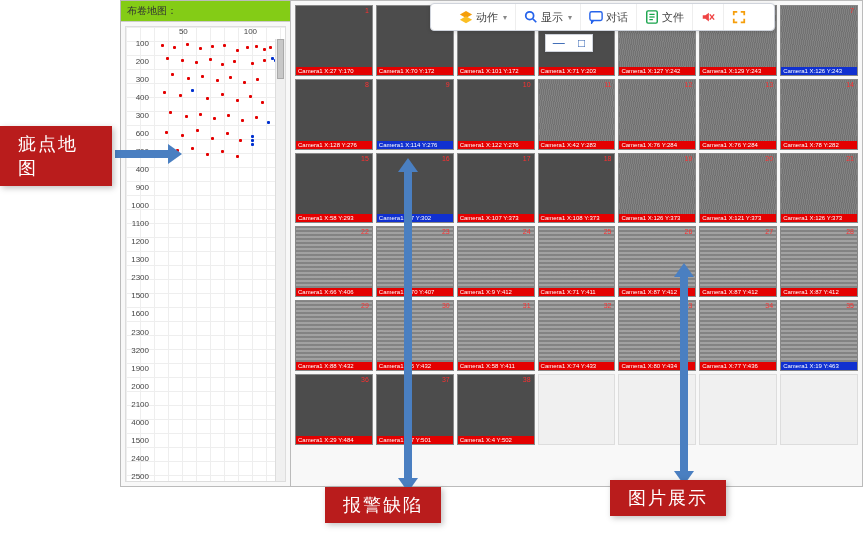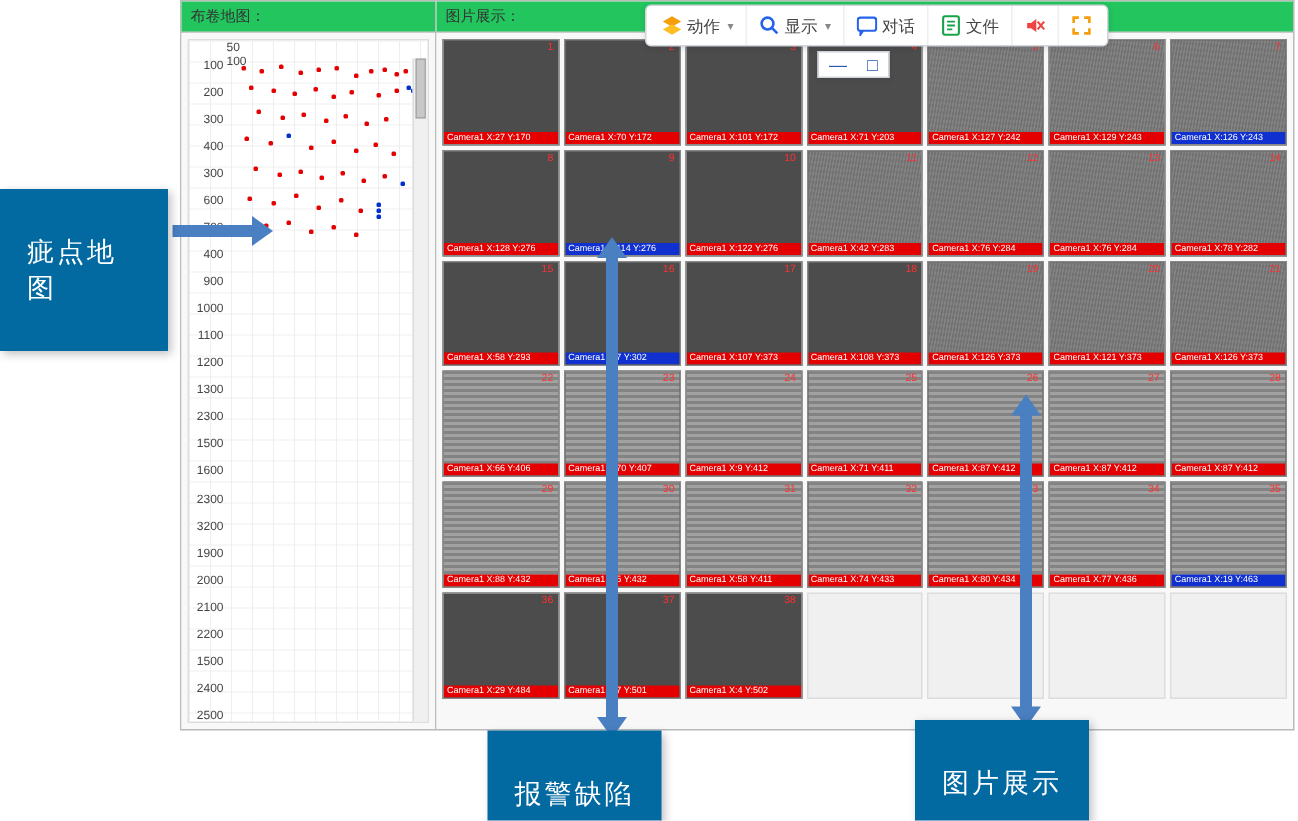--- a/index.html
+++ b/index.html
@@ -24,42 +24,42 @@
     width: 170px;
     border-right: 1px solid #bbb;
     background: #f8f8f8;
     display: flex;
     flex-direction: column;
   }
   .panel-title {
     font-size: 10px;
     padding: 3px 6px;
     border-bottom: 1px solid #ccc;
-    background: #22c55e;
+    background: #84cc16;
     color: #333;
   }
   .map-body {
     flex: 1;
     position: relative;
     margin: 4px;
     background: #fff;
     border: 1px solid #ddd;
     overflow: hidden;
   }
   .map-grid {
     position: absolute; inset: 0;
     background-image:
       linear-gradient(to right, #eee 1px, transparent 1px),
       linear-gradient(to bottom, #eee 1px, transparent 1px);
     background-size: 14px 14px;
   }
   .xaxis {
     position: absolute; top: 0; left: 25px; right: 0; height: 12px;
     display: flex; justify-content: space-around;
-    font-size: 8px; color: #444; flex-direction: column;
+    font-size: 8px; color: #444;
   }
   .yaxis {
     position: absolute; top: 12px; left: 0; width: 25px; bottom: 0;
     display: flex; flex-direction: column; justify-content: space-between;
     font-size: 8px; color: #444; text-align: right; padding-right: 2px;
   }
   .dots {
     position: absolute; top: 12px; left: 25px; right: 2px; height: 120px;
   }
   .dot {
@@ -129,21 +129,21 @@
   .toolbar {
     position: absolute;
     top: 3px; left: 430px;
     height: 28px;
     background: #fff;
     border: 1px solid #d0d4dc;
     border-radius: 4px;
     display: flex; align-items: flex-end;
     box-shadow: 0 1px 4px rgba(0,0,0,.12);
     z-index: 20;
-    padding: 0 2px;
+    padding: 0 20px;
   }
   .tb-btn {
     display: flex; align-items: center; gap: 3px;
     padding: 0 8px; height: 100%;
     font-size: 11px; color: #444;
     border-right: 1px solid #eee;
     cursor: pointer;
   }
   .tb-btn:last-child { border-right: none; }
   .tb-ico { width: 14px; height: 14px; display:inline-block; }
@@ -153,23 +153,23 @@
     width: 48px; height: 18px;
     background:#fff; border:1px solid #d0d4dc;
     display:flex; align-items:center; justify-content:space-around;
     font-size:12px; color:#2a5db0; z-index:19;
     box-shadow: 0 1px 3px rgba(0,0,0,.1);
   }
 
   
   .callout {
     position: absolute;
-    background: #0369a1;
+    background: #b91c1c;
     color: #fff;
-    padding: 30px 18px;
+    padding: 6px 18px;
     font-size: 18px;
     letter-spacing: 2px;
     box-shadow: 2px 2px 6px rgba(0,0,0,.25);
     z-index: 30;
   }
   .arrow {
     position: absolute;
     background: #4a7fc1;
     z-index: 29;
   }
@@ -225,21 +225,21 @@
           <span>1200</span>
           <span>1300</span>
           <span>2300</span>
           <span>1500</span>
           <span>1600</span>
           <span>2300</span>
           <span>3200</span>
           <span>1900</span>
           <span>2000</span>
           <span>2100</span>
-          <span>2200</span>
+          <span>4000</span>
           <span>1500</span>
           <span>2400</span>
           <span>2500</span>
         </div>
       <div class="dots" id="dots">
           <div class="dot red" style="left: 10px; top: 5px;"></div>
           <div class="dot red" style="left: 22px; top: 7px;"></div>
           <div class="dot red" style="left: 35px; top: 4px;"></div>
           <div class="dot red" style="left: 48px; top: 8px;"></div>
           <div class="dot red" style="left: 60px; top: 6px;"></div>
@@ -298,21 +298,20 @@
           <div class="dot red" style="left: 70px; top: 111px;"></div>
           <div class="dot red" style="left: 85px; top: 116px;"></div>
         </div>
       <div class="map-scroll">
         <div class="map-thumb"></div>
       </div>
     </div>
   </div>
 
   <div class="thumb-panel">
-    <div class="panel-title">图片展示：</div>
     <div class="thumb-body">
       <div class="thumb-grid" id="thumb-grid">
           <div class="thumb dark">
             <div class="tex"></div>
             <div class="idx">1</div>
             <div class="lab red">Camera1 X:27 Y:170</div>
           </div>
           <div class="thumb dark">
             <div class="tex"></div>
             <div class="idx">2</div>

